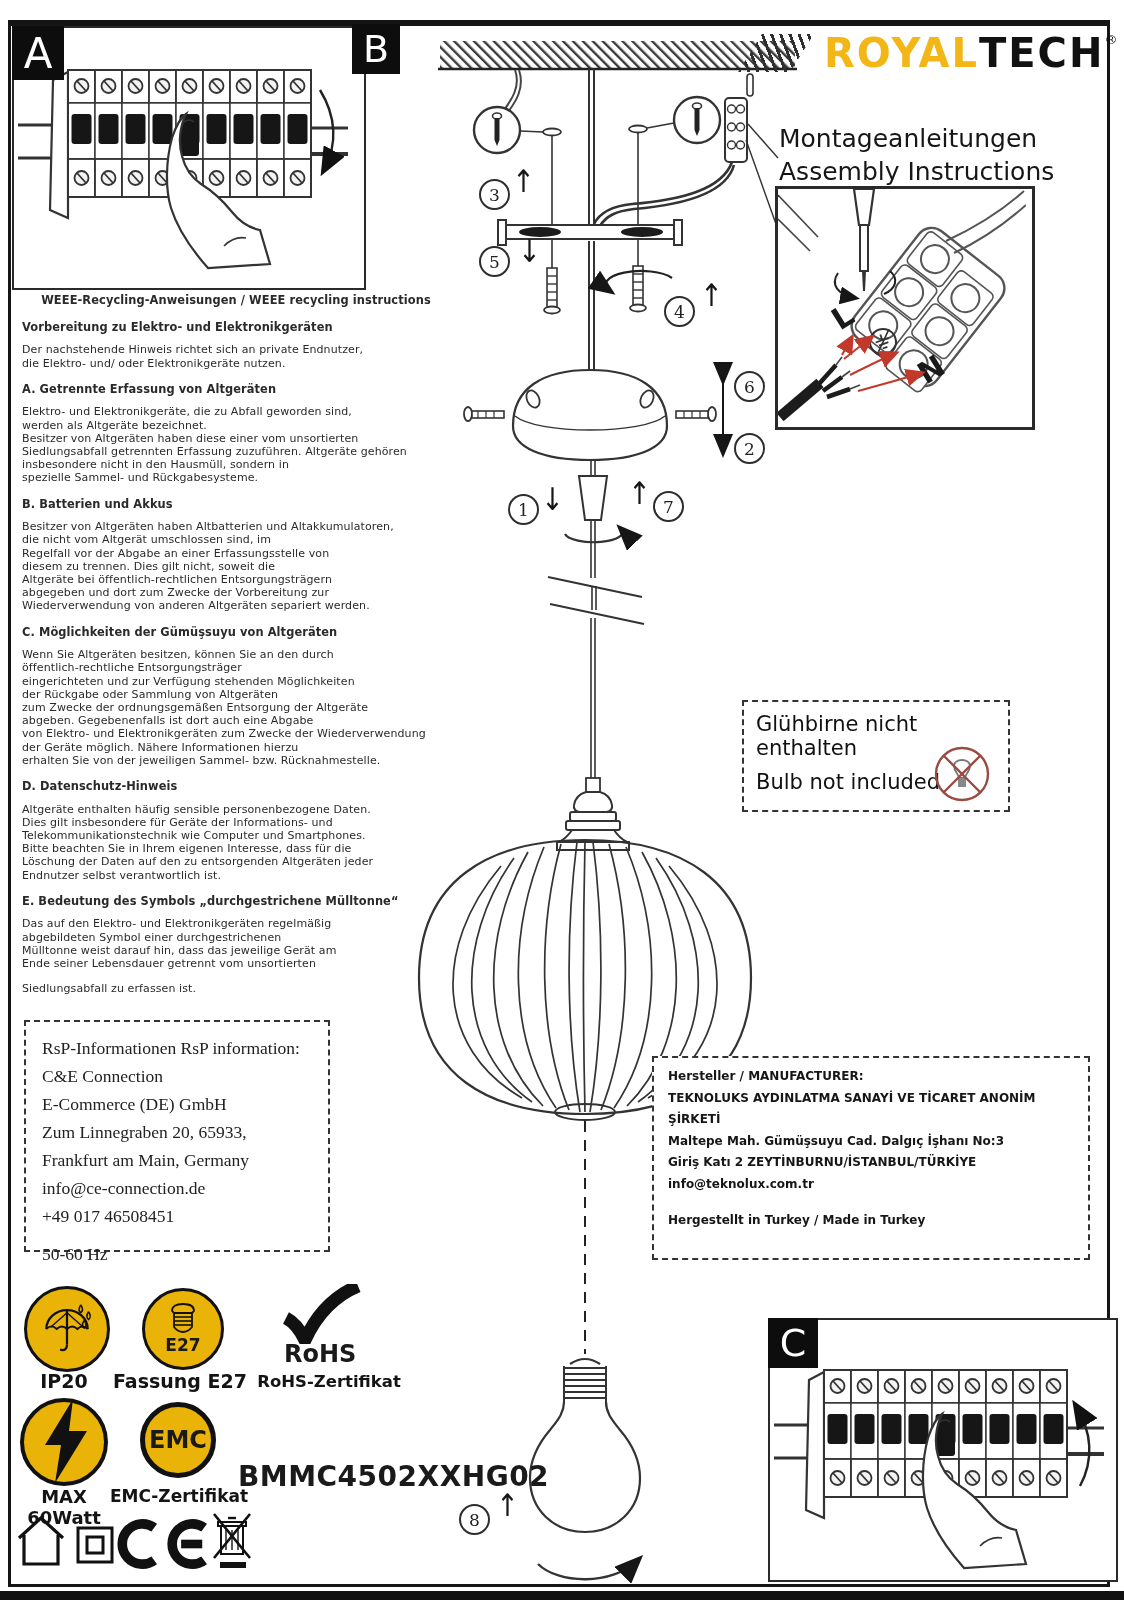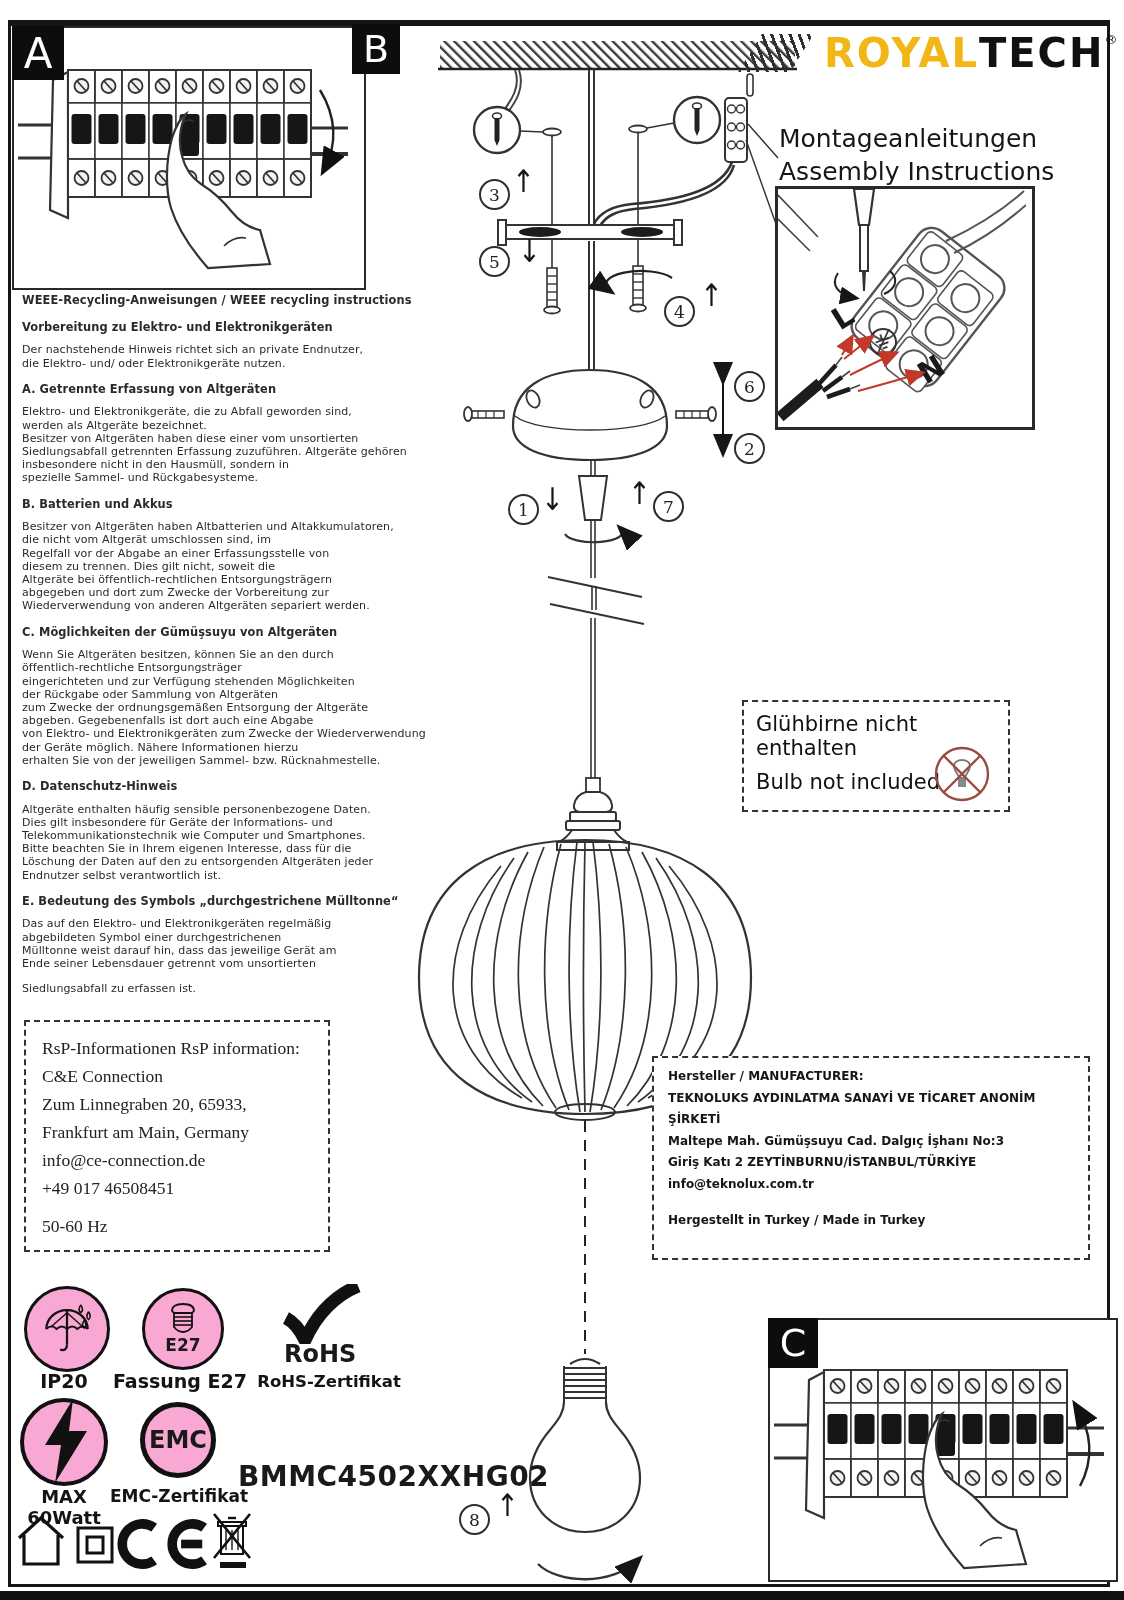--- a/index.html
+++ b/index.html
@@ -17,41 +17,41 @@
   
   .logo-row{left:750px;top:30px;display:flex;align-items:center;z-index:3;}
   .logo-hatch{width:52px;height:38px;background:repeating-linear-gradient(45deg,#2f2f2f 0 2.2px,transparent 2.2px 6.5px);
               transform:skewX(-32deg);margin-right:22px;}
   .logo-royal{font-size:40px;font-weight:bold;letter-spacing:2px;color:#F2B616;}
   .logo-tech{font-size:40px;font-weight:bold;letter-spacing:2px;color:#111;}
   .logo-reg{font-size:13px;vertical-align:top;color:#111;position:relative;top:-14px;}
   .titles{left:779px;top:102px;width:324px;text-align:left;font-size:25px;line-height:1.32;color:#161616;z-index:3;margin-top:20px;}
   
   .weee{left:22px;top:294px;width:428px;font-size:11px;line-height:1.2;color:#2a2a2a;z-index:2;letter-spacing:0.1px;}
-  .weee .w-title{font-weight:bold;font-size:11.4px;margin-bottom:12px;}
+  .weee .w-title{font-weight:bold;font-size:11.4px;margin-bottom:12px;text-align:center;}
   .weee h4{font-weight:bold;font-size:11.4px;margin:13px 0 9px 0;}
   .weee p{margin:0 0 3px 0;white-space:pre-line;}
   .weee .tail{margin-top:12px;}
   
   .dashed{border:2px dashed #333;background:#fff;z-index:2;}
   .bulb-note{left:742px;top:700px;width:268px;height:112px;padding:10px 12px;box-sizing:border-box;}
   .bulb-note .bn-line{font-size:21px;color:#111;margin-bottom:10px;}
   .rsp{left:24px;top:1020px;width:306px;height:232px;padding:12px 16px;box-sizing:border-box;
        font-size:17.5px;line-height:1.6;color:#222;font-family:Liberation Serif, serif;}
   .rsp .freq{margin-top:10px;}
   .mfr{left:652px;top:1056px;width:438px;height:204px;padding:8px 14px;box-sizing:border-box;
        font-size:12px;font-weight:bold;line-height:1.8;color:#161616;}
   .mfr .footer{margin-top:14px;}
   
   .step{width:27px;height:27px;border:2px solid #2d2d2d;border-radius:50%;background:#fff;
         display:flex;align-items:center;justify-content:center;font-family:"DejaVu Serif",serif;
         font-size:17px;color:#222;z-index:3;}
   .sarrow{font-size:27px;color:#161616;z-index:3;transform:scaleY(1.15);line-height:1;}
   
-  .circ-icon{border-radius:50%;background:#f9a8d4;display:flex;align-items:center;justify-content:center;z-index:2;}
+  .circ-icon{border-radius:50%;background:#eab308;display:flex;align-items:center;justify-content:center;z-index:2;}
   .cert-label{font-weight:bold;color:#141414;text-align:center;z-index:2;}
   .emc-circle{border:5px solid #111;width:66px;height:66px;font-size:24px;font-weight:bold;letter-spacing:0;}
   .model{left:238px;top:1460px;font-size:28px;font-weight:bold;letter-spacing:0.5px;z-index:2;}
   .rohs-word{left:284px;top:1340px;font-size:24px;font-weight:bold;z-index:2;}
   svg{display:block;}
   .vhidden{position:absolute;width:1px;height:1px;overflow:hidden;clip:rect(0 0 0 0);}
 </style>
 </head>
 <body>
 
@@ -440,20 +440,21 @@
       <path d="M22,22 C22,14 38,14 38,22 C38,28 33,30 33,34 L27,34 C27,30 22,28 22,22 Z" fill="none" stroke="#777" stroke-width="1.8"></path>
       <rect x="26" y="34" width="8" height="9" fill="#888"></rect>
       <line x1="12" y1="12" x2="48" y2="48" stroke="#9A4B41" stroke-width="2.4"></line>
       <line x1="48" y1="12" x2="12" y2="48" stroke="#9A4B41" stroke-width="2.4"></line>
     </svg>
   </div>
 
   <div class="abs dashed rsp">
     <div>RsP-Informationen RsP information:</div>
     <div>C&amp;E Connection</div>
+    <div>E-Commerce (DE) GmbH</div>
     <div>Zum Linnegraben 20, 65933,</div>
     <div>Frankfurt am Main, Germany</div>
     <div>info@ce-connection.de</div>
     <div>+49 017 46508451</div>
     <div class="freq">50-60 Hz</div>
   </div>
 
   <div class="abs dashed mfr">
     <div>Hersteller / MANUFACTURER:</div>
     <div>TEKNOLUKS AYDINLATMA SANAYİ VE TİCARET ANONİM ŞİRKETİ</div>

